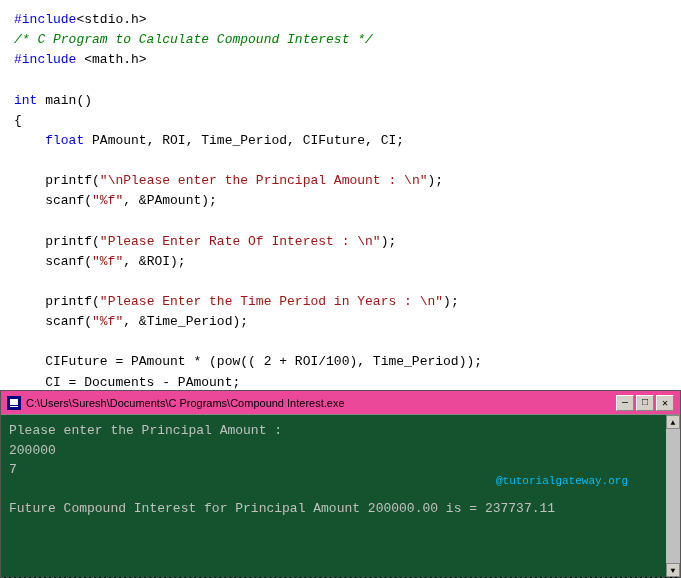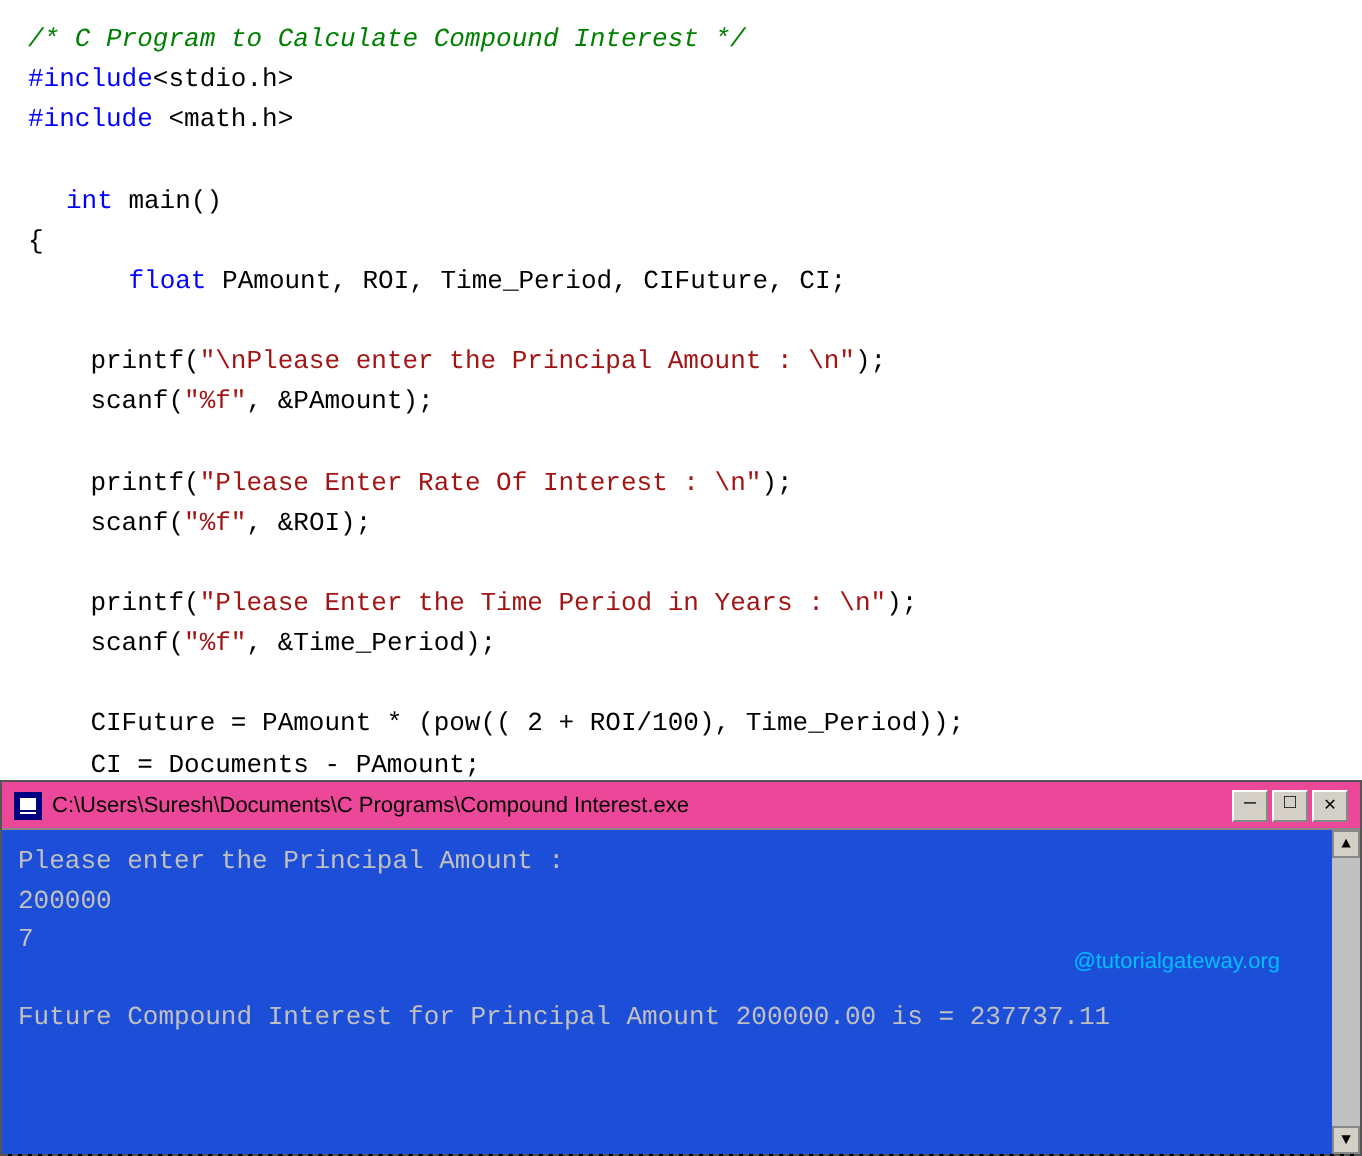--- a/index.html
+++ b/index.html
@@ -22,21 +22,21 @@
     }
 
     .code-line {
       white-space: pre;
       font-family: 'Courier New', Courier, monospace;
       font-size: 13px;
     }
 
     .c-comment { color: #008000; font-style: italic; }
     .c-preprocessor { color: #0000ff; }
-    .c-keyword { color: #0000ff; margin-left: 19px; }
+    .c-keyword { color: #0000ff; }
     .c-string { color: #a31515; }
     .c-default { color: #000000; }
 
     
     .terminal-window {
       position: relative;
       border: 1px solid #555;
       margin: 0;
     }
 
@@ -80,41 +80,41 @@
       border-left-color: #fff;
       display: flex;
       align-items: center;
       justify-content: center;
       font-size: 10px;
       cursor: pointer;
       font-family: 'Courier New', monospace;
     }
 
     .terminal-body {
-      background: #1d4ed8;
+      background: #14532d;
       padding: 6px 8px;
       height: 162px;
       overflow: hidden;
       position: relative;
     }
 
     .terminal-text {
       font-family: 'Courier New', Courier, monospace;
       font-size: 13px;
       color: #c0c0c0;
       line-height: 1.5;
       white-space: pre;
     }
 
     .terminal-watermark {
       position: absolute;
-      right: 40px;
+      right: 52px;
       top: 60px;
       color: #00bfff;
-      font-family: Liberation Sans, sans-serif;
+      font-family: Liberation Mono, monospace;
       font-size: 11px;
     }
 
     .scrollbar-right {
       position: absolute;
       right: 0;
       top: 0;
       width: 14px;
       height: 100%;
       background: #c0c0c0;
@@ -139,22 +139,22 @@
       background: #000;
       height: 4px;
       border-top: 1px dashed #555;
     }
   </style>
 </head>
 <body>
 
 <div class="code-area">
 
+  <div class="code-line"><span class="c-preprocessor">#include</span><span class="c-default">&lt;stdio.h&gt;</span></div>
   <div class="code-line"><span class="c-comment">/* C Program to Calculate Compound Interest */</span></div>
-  <div class="code-line"><span class="c-preprocessor">#include</span><span class="c-default">&lt;stdio.h&gt;</span></div>
   <div class="code-line"><span class="c-preprocessor">#include</span><span class="c-default"> &lt;math.h&gt;</span></div>
   <div class="code-line">&nbsp;</div>
   <div class="code-line"><span class="c-keyword">int</span><span class="c-default"> main()</span></div>
   <div class="code-line"><span class="c-default">{</span></div>
   <div class="code-line"><span class="c-default">    </span><span class="c-keyword">float</span><span class="c-default"> PAmount, ROI, Time_Period, CIFuture, CI;</span></div>
   <div class="code-line">&nbsp;</div>
   <div class="code-line"><span class="c-default">    printf(</span><span class="c-string">"\nPlease enter the Principal Amount : \n"</span><span class="c-default">);</span></div>
   <div class="code-line"><span class="c-default">    scanf(</span><span class="c-string">"%f"</span><span class="c-default">, &amp;PAmount);</span></div>
   <div class="code-line">&nbsp;</div>
   <div class="code-line"><span class="c-default">    printf(</span><span class="c-string">"Please Enter Rate Of Interest : \n"</span><span class="c-default">);</span></div>

